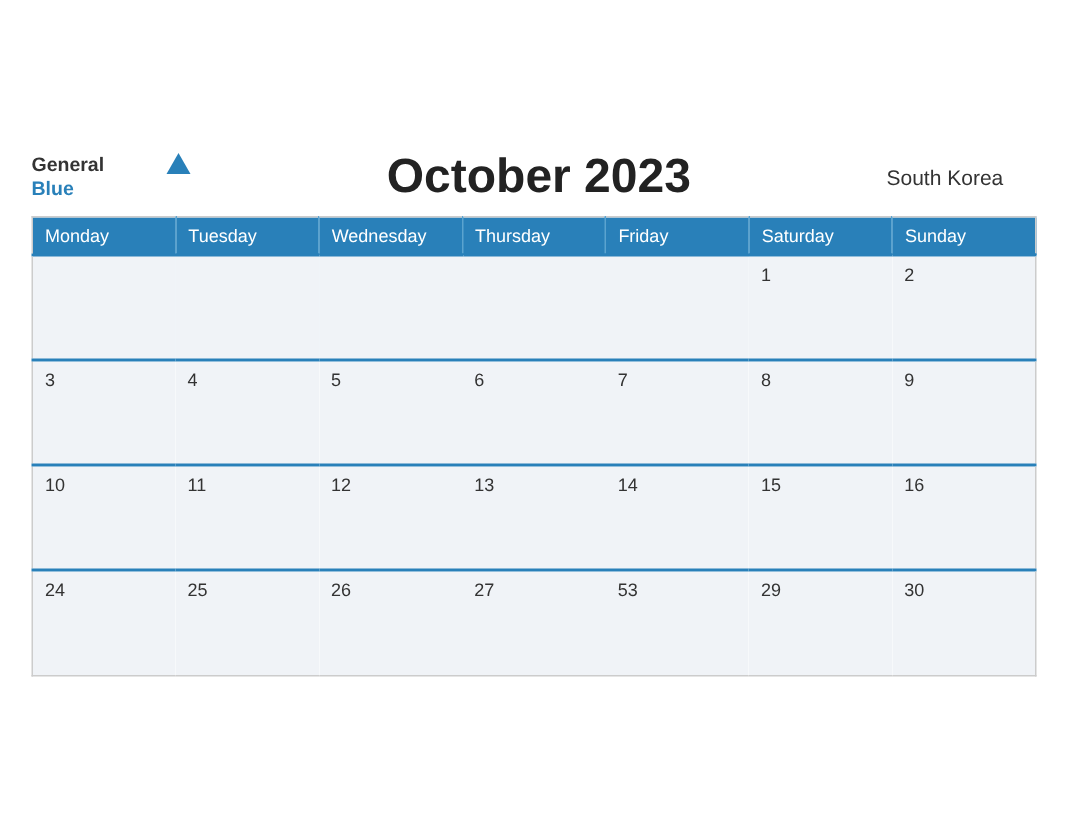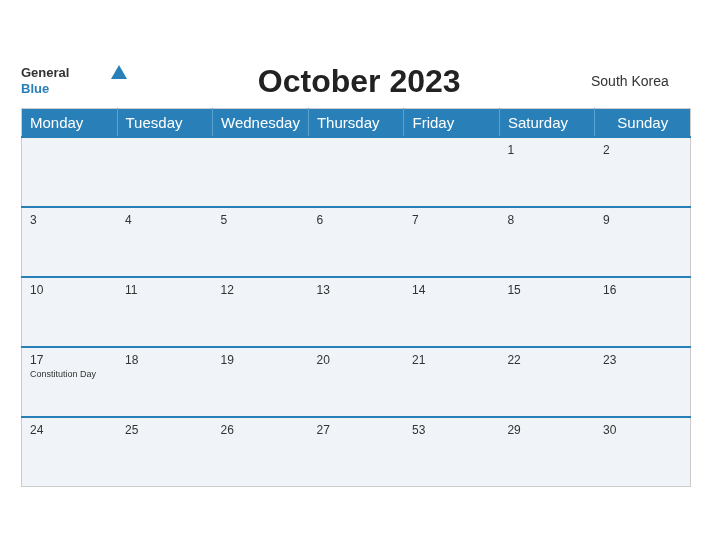--- a/index.html
+++ b/index.html
@@ -60,29 +60,28 @@
       min-width: 100px;
     }
     .calendar-grid {
       width: 100%;
       border-collapse: collapse;
       border: 1px solid #ccc;
     }
     .calendar-grid thead tr th {
       background: #2980b9;
       color: #fff;
-      font-size: 15px;
+      font-size: 12px;
       font-weight: normal;
       padding: 5px 8px;
       text-align: left;
       border-right: 1px solid #5ba3cf;
     }
     .calendar-grid thead tr th:last-child {
       border-right: none;
-      text-align: center;
     }
     .calendar-grid tbody tr {
       background: #f0f3f7;
     }
     .calendar-grid tbody tr:nth-child(even) {
       background: #f0f3f7;
     }
     .day-cell {
       width: calc(100% / 7);
       height: 70px;
@@ -114,21 +113,21 @@
       height: 70px;
       border-top: 2px solid #2980b9;
     }
     .logo-group {
       display: flex;
       flex-direction: column;
       align-items: flex-start;
     }
     .logo-top {
       display: flex;
-      align-items: flex-start;
+      align-items: flex-end;
       gap: 40px;
     }
   </style>
 </head>
 <body>
 
 <div class="calendar-wrapper">
   <div class="header">
     <div class="logo">
       <div class="logo-group">
@@ -210,44 +209,20 @@
           </td>
           <td class="day-cell">
             <span class="day-number">15</span>
           </td>
           <td class="day-cell">
             <span class="day-number">16</span>
           </td>
         </tr>
         <tr>
           <td class="day-cell">
-            <span class="day-number">17</span>
-            <span class="day-event">Constitution Day</span>
-          </td>
-          <td class="day-cell">
-            <span class="day-number">18</span>
-          </td>
-          <td class="day-cell">
-            <span class="day-number">19</span>
-          </td>
-          <td class="day-cell">
-            <span class="day-number">20</span>
-          </td>
-          <td class="day-cell">
-            <span class="day-number">21</span>
-          </td>
-          <td class="day-cell">
-            <span class="day-number">22</span>
-          </td>
-          <td class="day-cell">
-            <span class="day-number">23</span>
-          </td>
-        </tr>
-        <tr>
-          <td class="day-cell">
             <span class="day-number">24</span>
           </td>
           <td class="day-cell">
             <span class="day-number">25</span>
           </td>
           <td class="day-cell">
             <span class="day-number">26</span>
           </td>
           <td class="day-cell">
             <span class="day-number">27</span>

